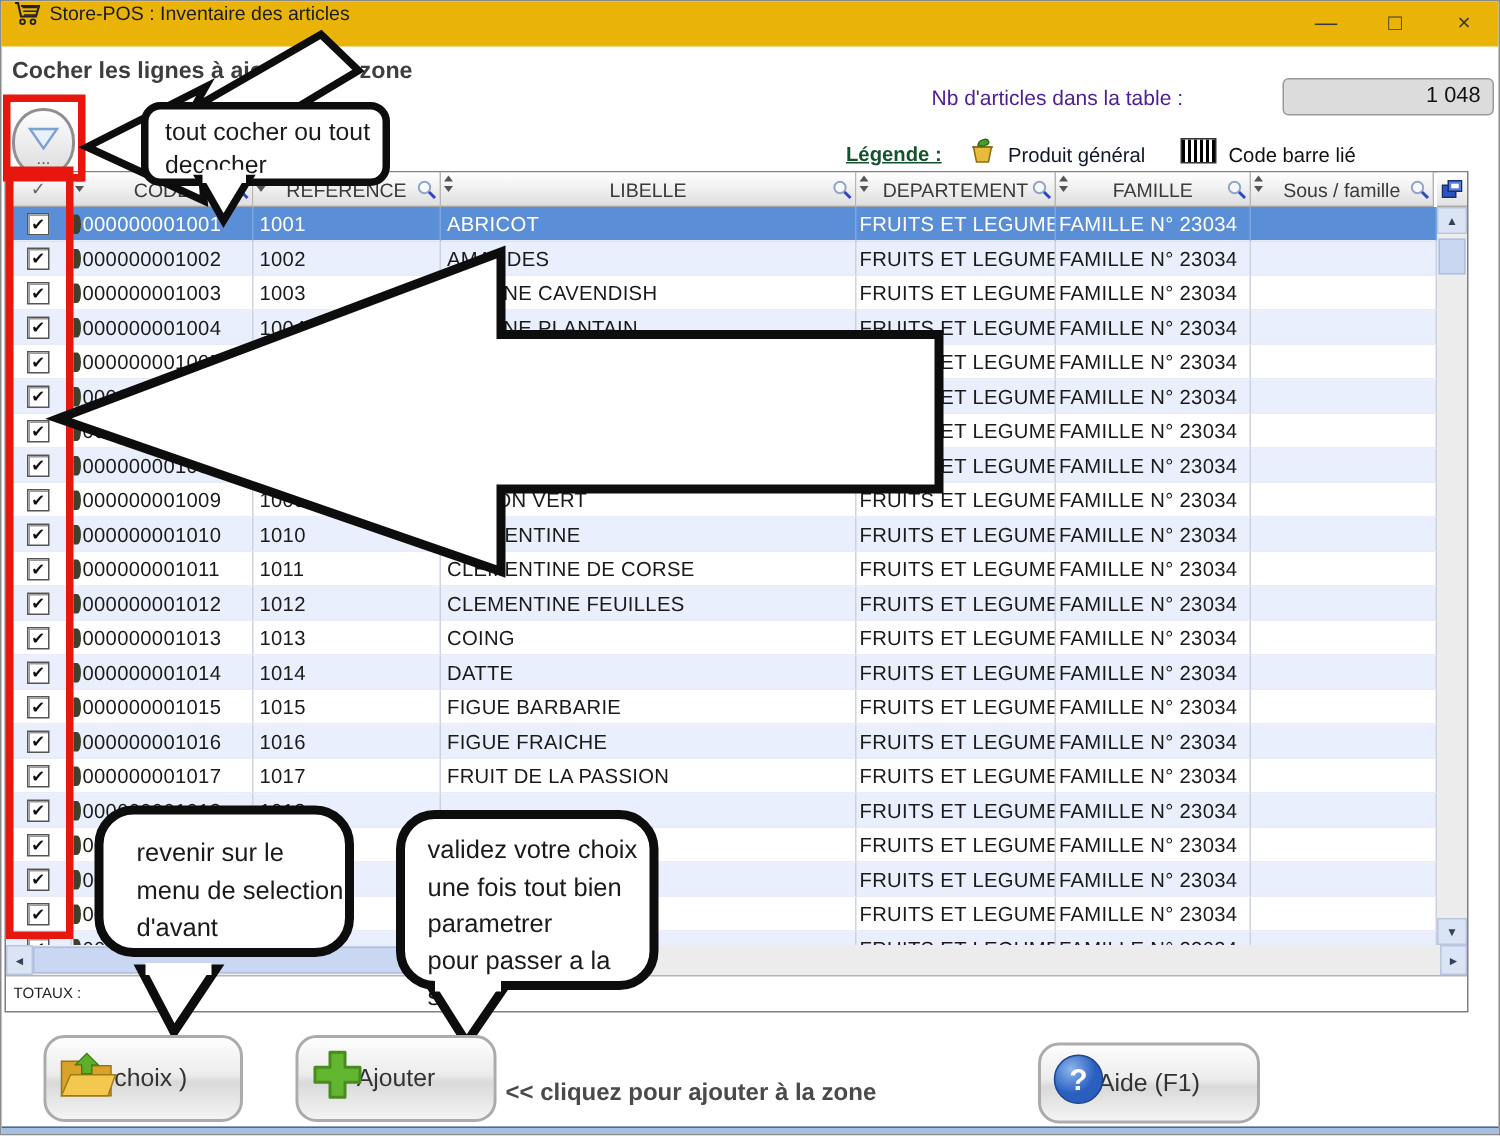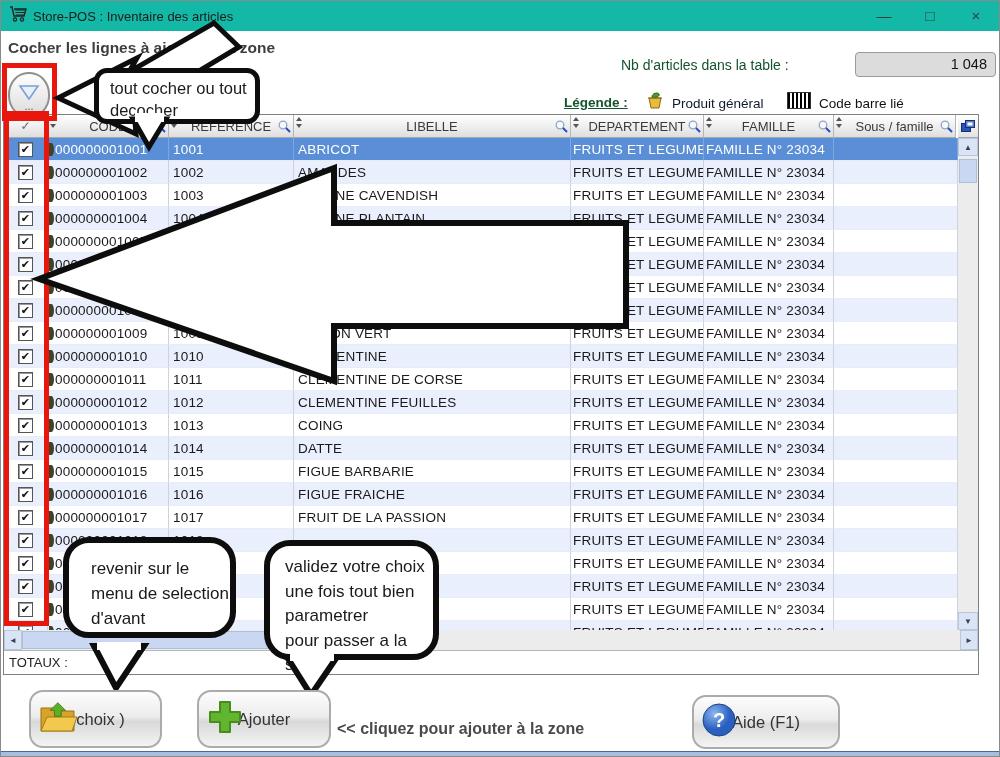--- a/index.html
+++ b/index.html
@@ -5,29 +5,29 @@
   :root{
     --selected:#5a8ed6; --rowalt:#e9effc; --red:#e8170d;
     --thumb:#c9d7f2; --valbg:#dcdcdc;
   }
   *{box-sizing:border-box;margin:0;padding:0}
   html,body{width:1000px;height:757px;overflow:hidden}
   body{font-family:"Liberation Sans",sans-serif;background:#fff}
   .window{position:relative;width:1000px;height:757px;background:#fff;border:1px solid #8a8a8a;overflow:hidden}
 
   
-  .titlebar{position:absolute;left:0;top:0;width:100%;height:30px;background:#14b8a6;display:flex;align-items:center}
+  .titlebar{position:absolute;left:0;top:0;width:100%;height:30px;background:#eab308;display:flex;}
   .title{font-size:13px;color:#1c1c1c;margin-left:6px}
   .wctls{position:absolute;right:0;top:0;display:flex}
   .wbtn{width:46px;height:29px;display:flex;align-items:center;justify-content:center;font-size:15px;color:#3a3a3a}
   .carticon{margin-left:8px}
 
   
   .instruction{position:absolute;left:7px;top:38px;font-size:15.5px;font-weight:bold;color:#3e3e3e}
-  .nb-label{position:absolute;left:620px;top:56px;font-size:14px;color:#14532d}
+  .nb-label{position:absolute;left:620px;top:56px;font-size:14px;color:#4c1d95}
   .nb-value{position:absolute;left:854px;top:51px;width:141px;height:25px;background:var(--valbg);border:1px solid #9a9a9a;border-radius:4px;font-size:14.5px;color:#111;text-align:right;line-height:23px;padding-right:8px}
   .legend-label{position:absolute;left:563px;top:94px;font-size:13.5px;font-weight:bold;color:#14532d;text-decoration:underline}
   .legend-prod-icon{position:absolute;left:644px;top:90px}
   .legend-prod{position:absolute;left:671px;top:95px;font-size:13.5px;color:#0f172a}
   .legend-bar-icon{position:absolute;left:786px;top:91px;width:24px;height:17px;background:repeating-linear-gradient(90deg,#000 0 2px,#fff 2px 4px);border:1px solid #333}
   .legend-bar{position:absolute;left:818px;top:95px;font-size:13.5px;color:#111}
 
   .checkall{position:absolute;left:7px;top:71px;width:42px;height:46px;border:2px solid #8f8f8f;border-radius:48%;background:linear-gradient(#fefefe,#dcdcdc);display:flex;flex-direction:column;align-items:center;justify-content:center;cursor:pointer}
 
   
@@ -57,21 +57,21 @@
   
   .vsb{position:absolute;left:954px;top:23px;width:20px;height:492px;background:#ececec}
   .vsb .sbtn,.hsb .sbtn{position:absolute;background:#dbe4f5;border:1px solid #b9c6dd;color:#33415c;font-size:8px;display:flex;align-items:center;justify-content:center;cursor:pointer}
   .vsb .up{left:0;top:0;width:20px;height:18px}
   .vsb .down{left:0;bottom:0;width:20px;height:18px}
   .vsb .thumb{position:absolute;left:1px;top:21px;width:18px;height:24px;background:var(--thumb);border:1px solid #aebfdd;cursor:pointer}
   .hsb{position:absolute;left:0;top:515px;width:974px;height:20px;background:#ececec}
   .hsb .left{left:0;top:0;width:18px;height:20px}
   .hsb .right{right:0;top:0;width:18px;height:20px}
   .hsb .thumb{position:absolute;left:18px;top:1px;width:370px;height:18px;background:var(--thumb);border:1px solid #aebfdd;cursor:pointer}
-  .totals{position:absolute;left:0;top:535px;width:974px;height:24px;background:#fff;border-top:1px solid #b5b5b5;font-size:13px;color:#222;display:flex;align-items:center;padding-left:5px}
+  .totals{position:absolute;left:0;top:535px;width:974px;height:24px;background:#fff;border-top:1px solid #b5b5b5;font-size:10px;color:#222;display:flex;align-items:center;padding-left:5px}
 
   
   .redbox{position:absolute;border:5px solid var(--red);background:transparent;pointer-events:none}
   .rb1{left:1px;top:62px;width:55px;height:58px}
   .rb2{left:3px;top:110px;width:45px;height:515px}
   .overlay{position:absolute;left:0;top:0;width:1000px;height:757px;pointer-events:none}
   .arrowb-text{position:absolute;left:172px;top:233px;width:460px;font-size:17.5px;color:#222;line-height:26px;pointer-events:none}
   .callout{position:absolute;background:#fff;border:6px solid #0d0d0d;color:#1a1a1a;pointer-events:none}
   .co-check{left:93px;top:67px;width:166px;height:56px;border-width:5px;border-radius:13px;font-size:16.5px;line-height:22px;padding:4px 0 0 11px}
   .co-back{left:62px;top:536px;width:173px;height:101px;border-radius:26px;font-size:17px;line-height:25px;padding:13px 0 0 22px}

